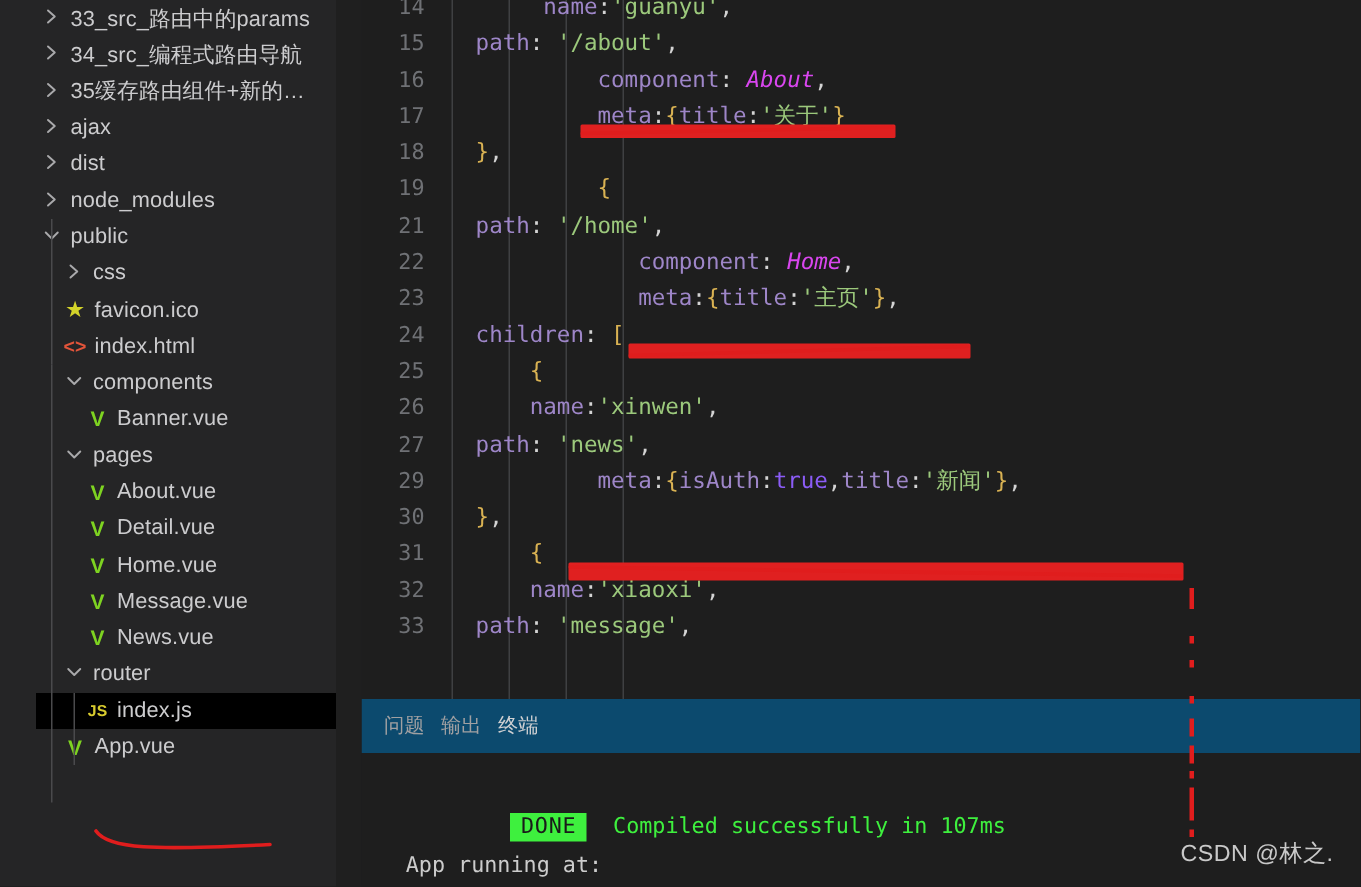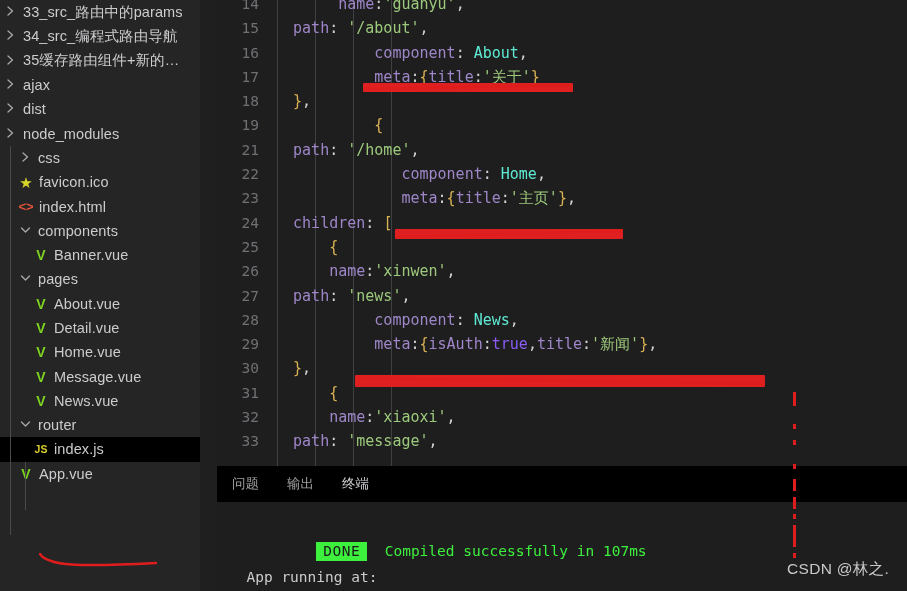--- a/index.html
+++ b/index.html
@@ -17,20 +17,21 @@
   }
 
   
   .sidebar {
     width: 200px;
     height: 591px;
     background: #252526;
     position: relative;
     overflow: hidden;
     flex: 0 0 200px;
+    margin-left: 24px;
   }
   .tree-row {
     height: 24.3px;
     display: flex;
     align-items: center;
     padding-left: 2px;
     white-space: nowrap;
     font-size: 14.5px;
     color: #ccccce;
     position: relative;
@@ -117,21 +118,21 @@
   }
   .code-txt {
     display: inline-block;
     padding-left: 16px;
     font-size: 15px;
   }
   .tk-prop   { color: #9e86c8; }   
   .tk-str    { color: #9cc97c; }   
   .tk-punc   { color: #d4d4d4; }   
   .tk-brace  { color: #d9b253; }   
-  .tk-ident  { color: #5eead4; }   
+  .tk-ident  { color: #d946ef; font-style: italic; }   
   .tk-bool   { color: #8b5cf6; }
 
   
   .iguide {
     position: absolute;
     width: 1px;
     background: #3f4042;
     top: 0;
     height: 466px;
     z-index: 0;
@@ -147,25 +148,25 @@
   }
 
   
   .panel {
     flex: 1;
     background: #1e1e1e;
     position: relative;
   }
   .panel-tabs {
     height: 36px;
-    background: #000000;
+    background: #0c4a6e;
     display: flex;
     align-items: center;
     padding-left: 12px;
-    gap: 22px;
+    gap: 5px;
   }
   .ptab {
     font-size: 13.5px;
     color: #a0a0a2;
     padding: 0 3px;
     line-height: 36px;
     position: relative;
   }
   .ptab.active { color: #cfd0d2; }
   .panel-body {
@@ -277,20 +278,29 @@
           <span class="label-txt">dist</span>
         </div>
         <div class="tree-row">
           <span class="indent" style="width: 0px;"></span>
           <span class="chev">
             <svg width="9" height="10" viewBox="0 0 9 10">
               <path d="M2,1 L6.5,5 L2,9" stroke="#a9a9ab" stroke-width="1.3" fill="none" stroke-linecap="round" stroke-linejoin="round"></path>
             </svg>
           </span>
           <span class="label-txt">node_modules</span>
+        </div>
+        <div class="tree-row">
+          <span class="indent" style="width: 0px;"></span>
+          <span class="chev">
+            <svg width="11" height="8" viewBox="0 0 11 8">
+              <path d="M1.5,2 L5.5,6 L9.5,2" stroke="#a9a9ab" stroke-width="1.3" fill="none" stroke-linecap="round" stroke-linejoin="round"></path>
+            </svg>
+          </span>
+          <span class="label-txt">public</span>
         </div>
         <div class="tree-row">
           <span class="indent" style="width: 15px;"></span>
           <span class="chev">
             <svg width="9" height="10" viewBox="0 0 9 10">
               <path d="M2,1 L6.5,5 L2,9" stroke="#a9a9ab" stroke-width="1.3" fill="none" stroke-linecap="round" stroke-linejoin="round"></path>
             </svg>
           </span>
           <span class="label-txt">css</span>
         </div>
@@ -417,21 +427,20 @@
           <div class="code-line"><span class="ln">17</span><span class="code-txt">&nbsp;&nbsp;&nbsp;&nbsp;&nbsp;&nbsp;&nbsp;&nbsp;&nbsp;&nbsp;&nbsp;<span class="tk-prop">meta</span><span class="tk-punc">:</span><span class="tk-brace">{</span><span class="tk-prop">title</span><span class="tk-punc">:</span><span class="tk-str">'关于'</span><span class="tk-brace">}</span></span></div>
           <div class="code-line"><span class="ln">18</span><span class="code-txt">&nbsp;&nbsp;<span class="tk-brace">}</span><span class="tk-punc">,</span></span></div>
           <div class="code-line"><span class="ln">19</span><span class="code-txt">&nbsp;&nbsp;&nbsp;&nbsp;&nbsp;&nbsp;&nbsp;&nbsp;&nbsp;&nbsp;&nbsp;<span class="tk-brace">{</span></span></div>
           <div class="code-line"><span class="ln">21</span><span class="code-txt">&nbsp;&nbsp;<span class="tk-prop">path</span><span class="tk-punc">:&nbsp;</span><span class="tk-str">'/home'</span><span class="tk-punc">,</span></span></div>
           <div class="code-line"><span class="ln">22</span><span class="code-txt">&nbsp;&nbsp;&nbsp;&nbsp;&nbsp;&nbsp;&nbsp;&nbsp;&nbsp;&nbsp;&nbsp;&nbsp;&nbsp;&nbsp;<span class="tk-prop">component</span><span class="tk-punc">:&nbsp;</span><span class="tk-ident">Home</span><span class="tk-punc">,</span></span></div>
           <div class="code-line"><span class="ln">23</span><span class="code-txt">&nbsp;&nbsp;&nbsp;&nbsp;&nbsp;&nbsp;&nbsp;&nbsp;&nbsp;&nbsp;&nbsp;&nbsp;&nbsp;&nbsp;<span class="tk-prop">meta</span><span class="tk-punc">:</span><span class="tk-brace">{</span><span class="tk-prop">title</span><span class="tk-punc">:</span><span class="tk-str">'主页'</span><span class="tk-brace">}</span><span class="tk-punc">,</span></span></div>
           <div class="code-line"><span class="ln">24</span><span class="code-txt">&nbsp;&nbsp;<span class="tk-prop">children</span><span class="tk-punc">:&nbsp;</span><span class="tk-brace">[</span></span></div>
           <div class="code-line"><span class="ln">25</span><span class="code-txt">&nbsp;&nbsp;&nbsp;&nbsp;&nbsp;&nbsp;<span class="tk-brace">{</span></span></div>
           <div class="code-line"><span class="ln">26</span><span class="code-txt">&nbsp;&nbsp;&nbsp;&nbsp;&nbsp;&nbsp;<span class="tk-prop">name</span><span class="tk-punc">:</span><span class="tk-str">'xinwen'</span><span class="tk-punc">,</span></span></div>
           <div class="code-line"><span class="ln">27</span><span class="code-txt">&nbsp;&nbsp;<span class="tk-prop">path</span><span class="tk-punc">:&nbsp;</span><span class="tk-str">'news'</span><span class="tk-punc">,</span></span></div>
-          <div class="code-line"><span class="ln">28</span><span class="code-txt">&nbsp;&nbsp;&nbsp;&nbsp;&nbsp;&nbsp;&nbsp;&nbsp;&nbsp;&nbsp;&nbsp;<span class="tk-prop">component</span><span class="tk-punc">:&nbsp;</span><span class="tk-ident">News</span><span class="tk-punc">,</span></span></div>
           <div class="code-line"><span class="ln">29</span><span class="code-txt">&nbsp;&nbsp;&nbsp;&nbsp;&nbsp;&nbsp;&nbsp;&nbsp;&nbsp;&nbsp;&nbsp;<span class="tk-prop">meta</span><span class="tk-punc">:</span><span class="tk-brace">{</span><span class="tk-prop">isAuth</span><span class="tk-punc">:</span><span class="tk-bool">true</span><span class="tk-punc">,</span><span class="tk-prop">title</span><span class="tk-punc">:</span><span class="tk-str">'新闻'</span><span class="tk-brace">}</span><span class="tk-punc">,</span></span></div>
           <div class="code-line"><span class="ln">30</span><span class="code-txt">&nbsp;&nbsp;<span class="tk-brace">}</span><span class="tk-punc">,</span></span></div>
           <div class="code-line"><span class="ln">31</span><span class="code-txt">&nbsp;&nbsp;&nbsp;&nbsp;&nbsp;&nbsp;<span class="tk-brace">{</span></span></div>
           <div class="code-line"><span class="ln">32</span><span class="code-txt">&nbsp;&nbsp;&nbsp;&nbsp;&nbsp;&nbsp;<span class="tk-prop">name</span><span class="tk-punc">:</span><span class="tk-str">'xiaoxi'</span><span class="tk-punc">,</span></span></div>
           <div class="code-line"><span class="ln">33</span><span class="code-txt">&nbsp;&nbsp;<span class="tk-prop">path</span><span class="tk-punc">:&nbsp;</span><span class="tk-str">'message'</span><span class="tk-punc">,</span></span></div>
         </div>
 
       <svg class="redline" style="left:146px; top:83px;" width="210" height="9" viewBox="0 0 210 9">
         <path d="M1,6 L208,2" stroke="#e01d1d" stroke-width="2.4" fill="none" stroke-linecap="round"></path>
       </svg>

